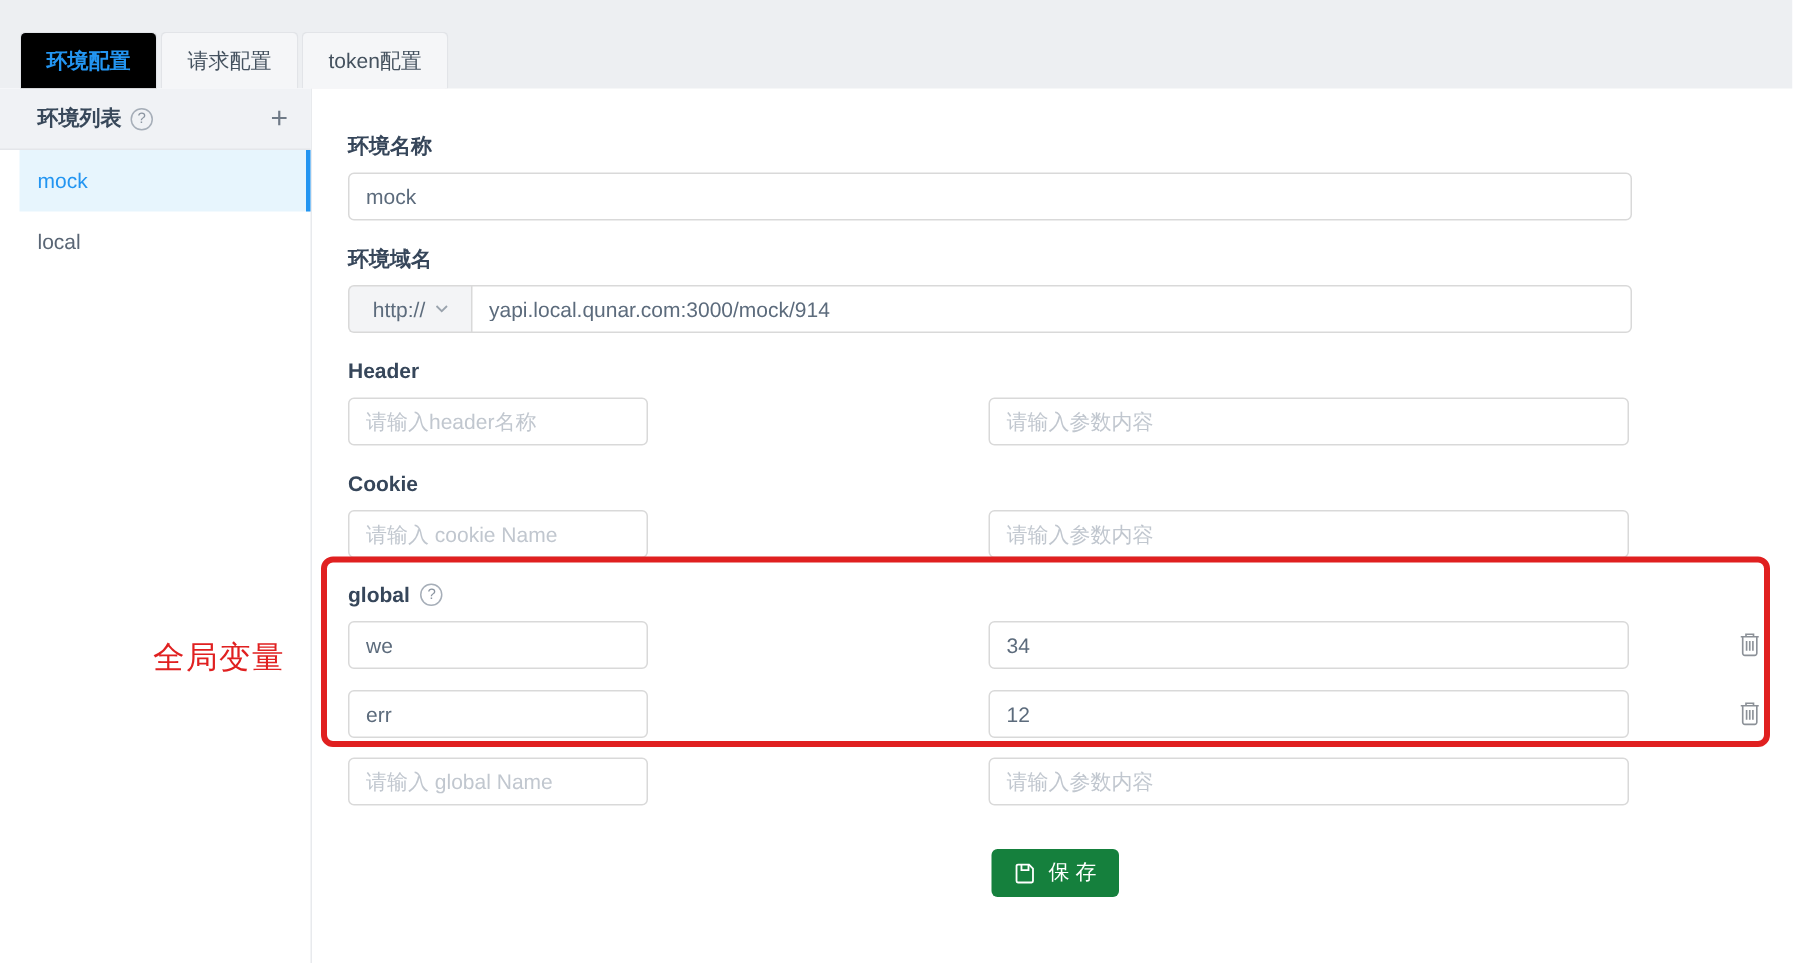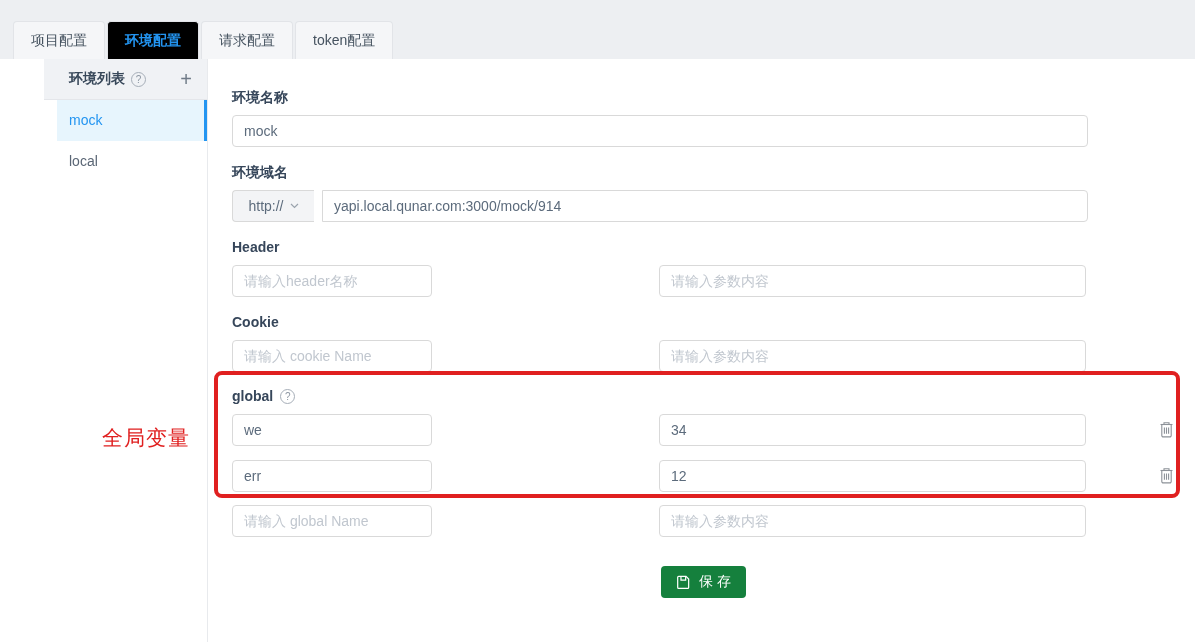--- a/index.html
+++ b/index.html
@@ -42,21 +42,20 @@
   }
 
   
   .content { display: flex; height: 583px; }
 
   .sidebar {
     width: 208px;
     flex-shrink: 0;
     border-right: 1px solid #e8eaed;
     background: #ffffff;
-    padding-left: 44px;
   }
   .sidebar-header {
     height: 41px;
     background: #f0f2f5;
     border-bottom: 1px solid #e4e6ea;
     display: flex;
     align-items: center;
     padding: 0 15px 0 25px;
     font-weight: bold;
     color: #38485a;
@@ -125,21 +124,21 @@
     outline: none;
     font-family: inherit;
   }
   .ipt::placeholder { color: #c1c7cf; }
 
   .full { width: 856px; display: block; }
   .mb15 { margin-bottom: 15px; }
   .mb14 { margin-bottom: 14px; }
   .mb13 { margin-bottom: 13px; }
 
-  .domain-group { display: flex; width: 856px; gap: 8px; }
+  .domain-group { display: flex; width: 856px; }
   .addon {
     width: 82px; height: 32px;
     background: #f3f4f6;
     border: 1px solid #d9d9d9;
     border-right: none;
     border-radius: 4px 0 0 4px;
     display: flex;
     align-items: center;
     justify-content: center;
     gap: 6px;
@@ -199,21 +198,20 @@
     color: #e02020;
     letter-spacing: 1px;
     z-index: 5;
     pointer-events: none;
   }
 </style>
 </head>
 <body>
 
 <div class="topstrip">
-  <div class="tab">项目配置</div>
   <div class="tab active">环境配置</div>
   <div class="tab">请求配置</div>
   <div class="tab">token配置</div>
 </div>
 
 <div class="content">
   <aside class="sidebar">
     <div class="sidebar-header">
       <span>环境列表</span>
       <span class="help-icon">?</span>

